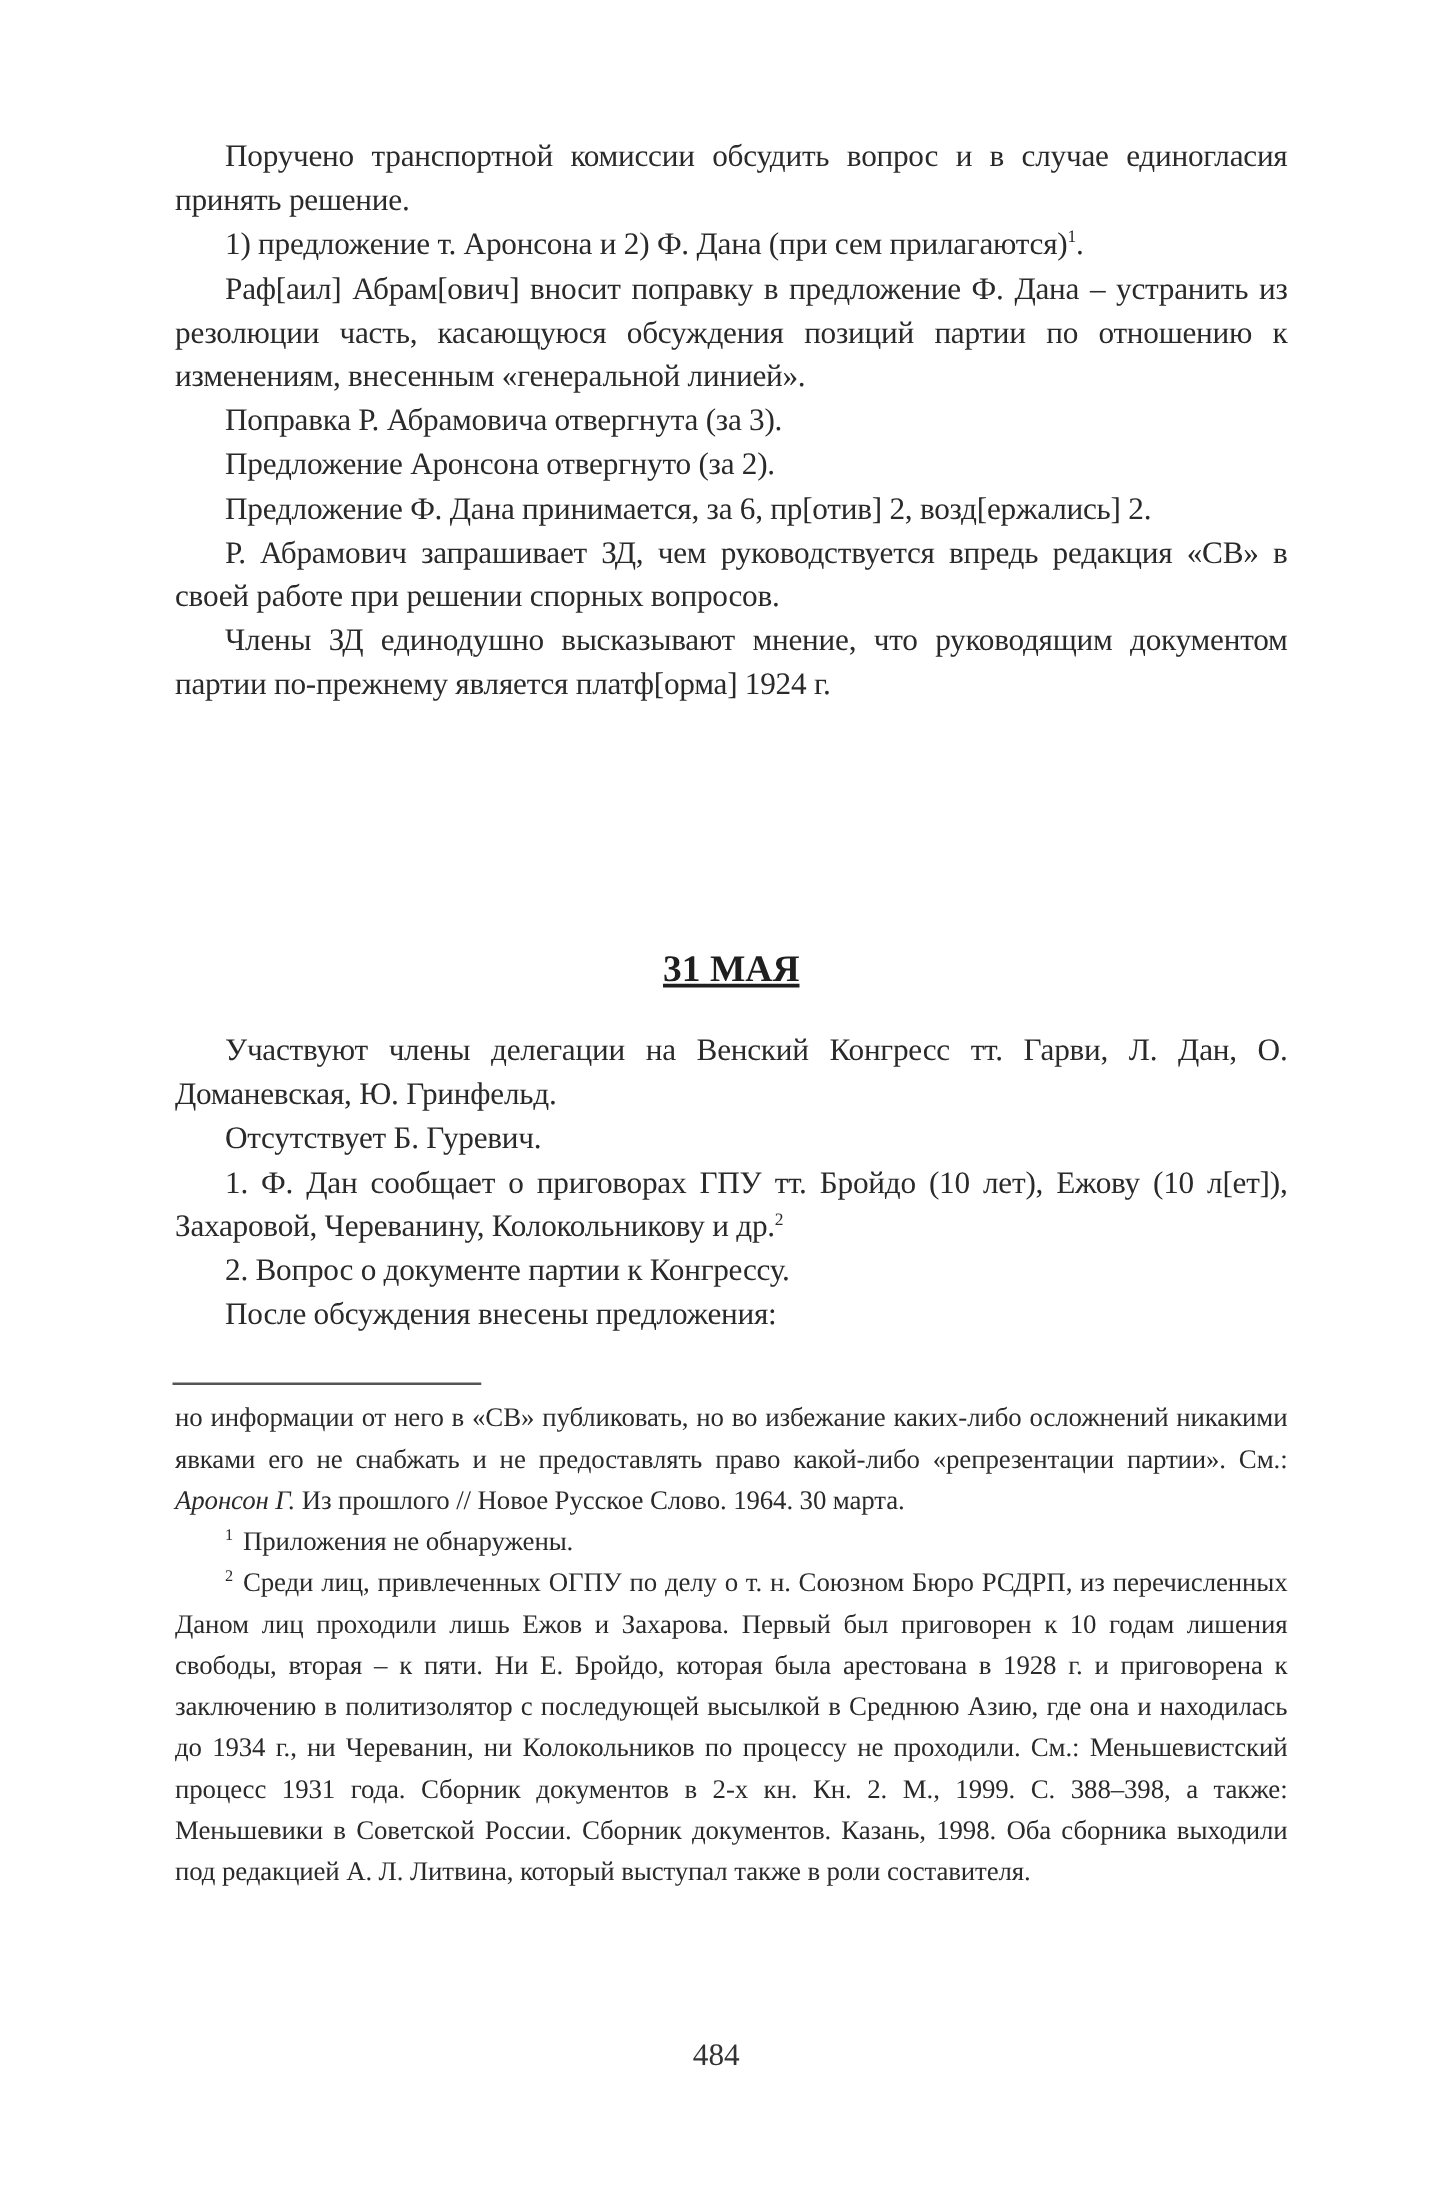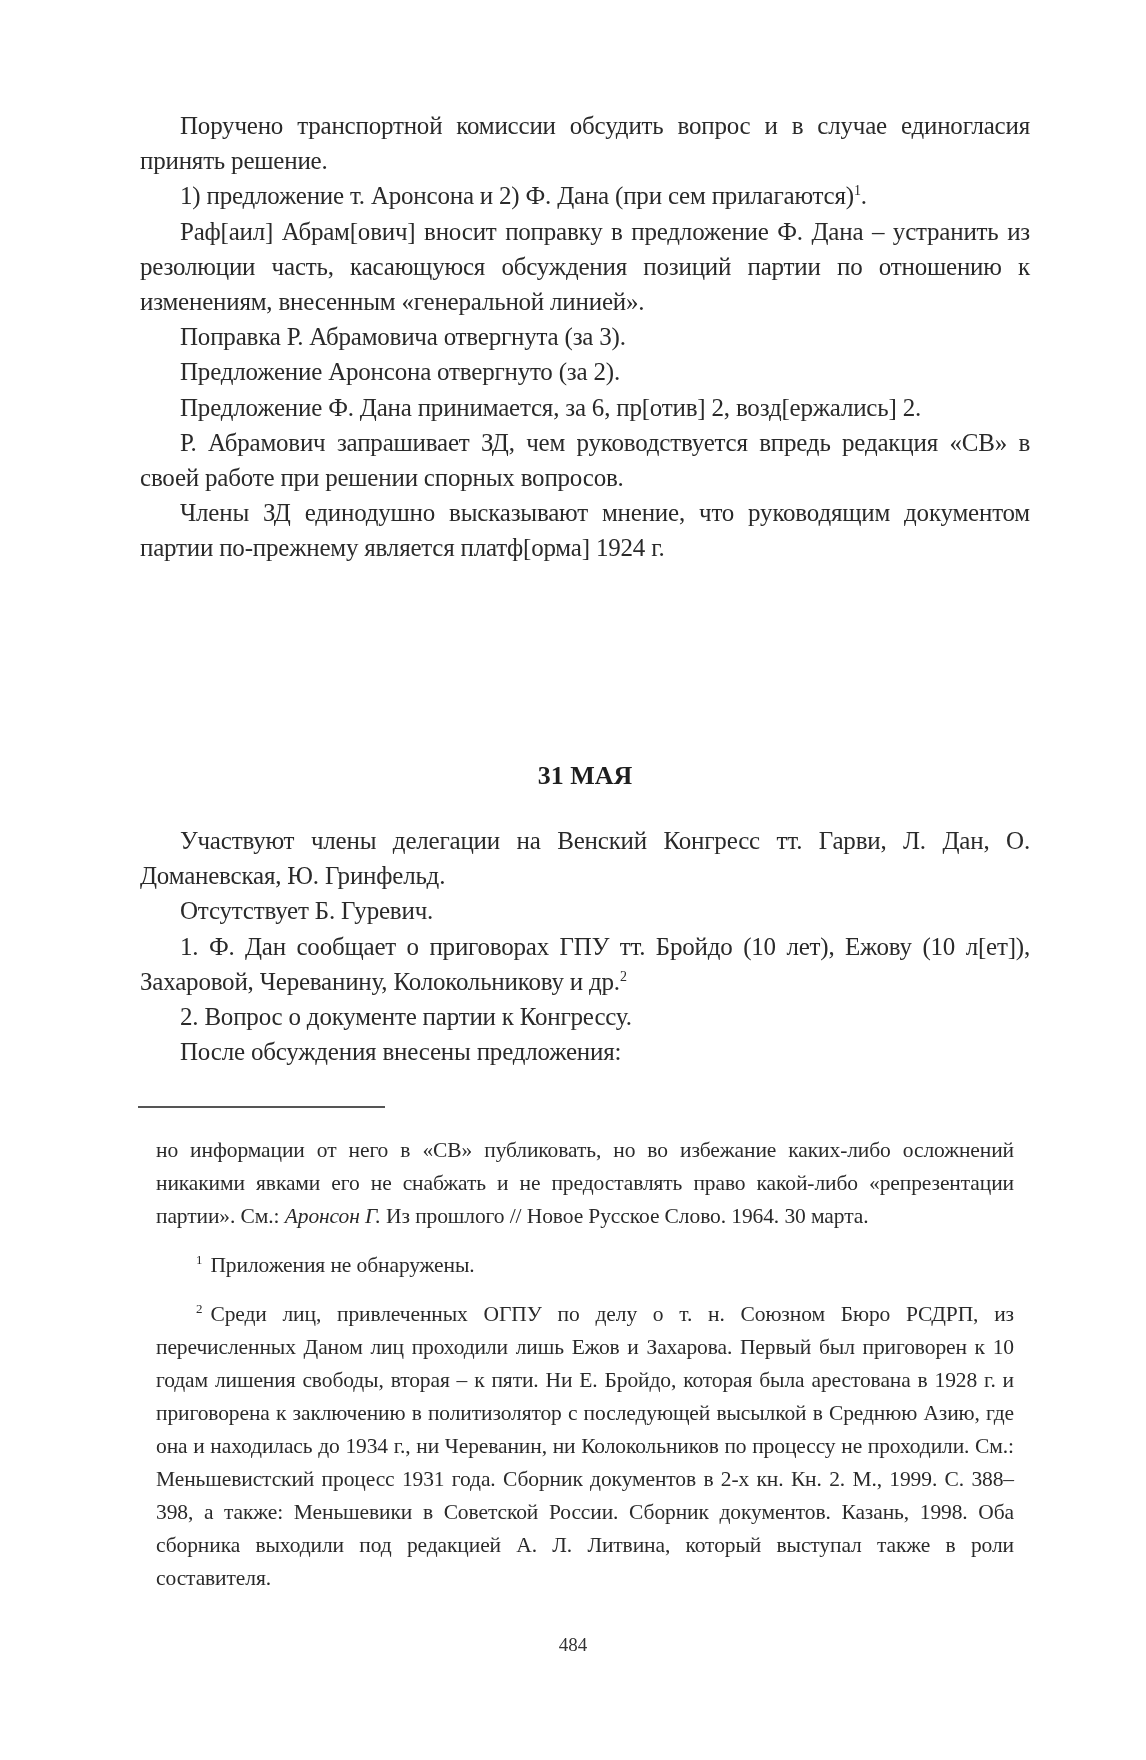--- a/index.html
+++ b/index.html
@@ -10,43 +10,44 @@
     font-family: "Liberation Serif", "DejaVu Serif", serif;
   }
   .body-text {
     position: absolute; left: 140px; top: 108px; width: 890px;
     font-size: 25px; line-height: 35.2px; letter-spacing: -0.2px;
   }
   .p { margin: 0; text-align: justify; text-indent: 40px; hyphens: manual; }
   .p.nojust { text-align: left; }
   .heading {
     position: absolute; left: 140px; top: 760px; width: 890px;
-    text-align: center; font-weight: bold; font-size: 26px; line-height: 32px;
+    text-align: center; font-weight: bold; font-size: 30px; line-height: 32px;
     color: #1f1f1f;
+    text-decoration: underline;
   }
   .body-text-2 {
     position: absolute; left: 140px; top: 823px; width: 890px;
     font-size: 25px; line-height: 35.2px; letter-spacing: -0.2px;
   }
   sup { font-size: 14px; line-height: 0; vertical-align: super; }
   .rule {
     position: absolute; left: 138px; top: 1106px; width: 247px; height: 2px;
     background: #555555;
   }
   .footnotes {
     position: absolute; left: 140px; top: 1118px; width: 890px;
     font-size: 21.5px; line-height: 33px; letter-spacing: -0.1px;
   }
-  .fn { margin: 16px; text-align: justify; }
+  .fn { margin: 0; text-align: justify; }
   .fn.indent { text-indent: 40px; }
   .fn .num { font-size: 13px; vertical-align: super; line-height: 0; margin-right: 8px; }
   .fn i { font-style: italic; }
   .page-number {
     position: absolute; left: 0; top: 1630px; width: 1146px; text-align: center;
-    font-size: 19px; line-height: 30px; color: #333333;
+    font-size: 25px; line-height: 30px; color: #333333;
   }
 </style>
 </head>
 <body>
 
 <div class="page">
 
   <div class="body-text">
     <p class="p">Поручено транспортной комиссии обсудить вопрос и в случае еди­ногласия принять решение.</p>
     <p class="p nojust"><span>1) предложение т. Аронсона и 2) Ф. Дана (при сем прилагаются)</span><sup>1</sup>.</p>

